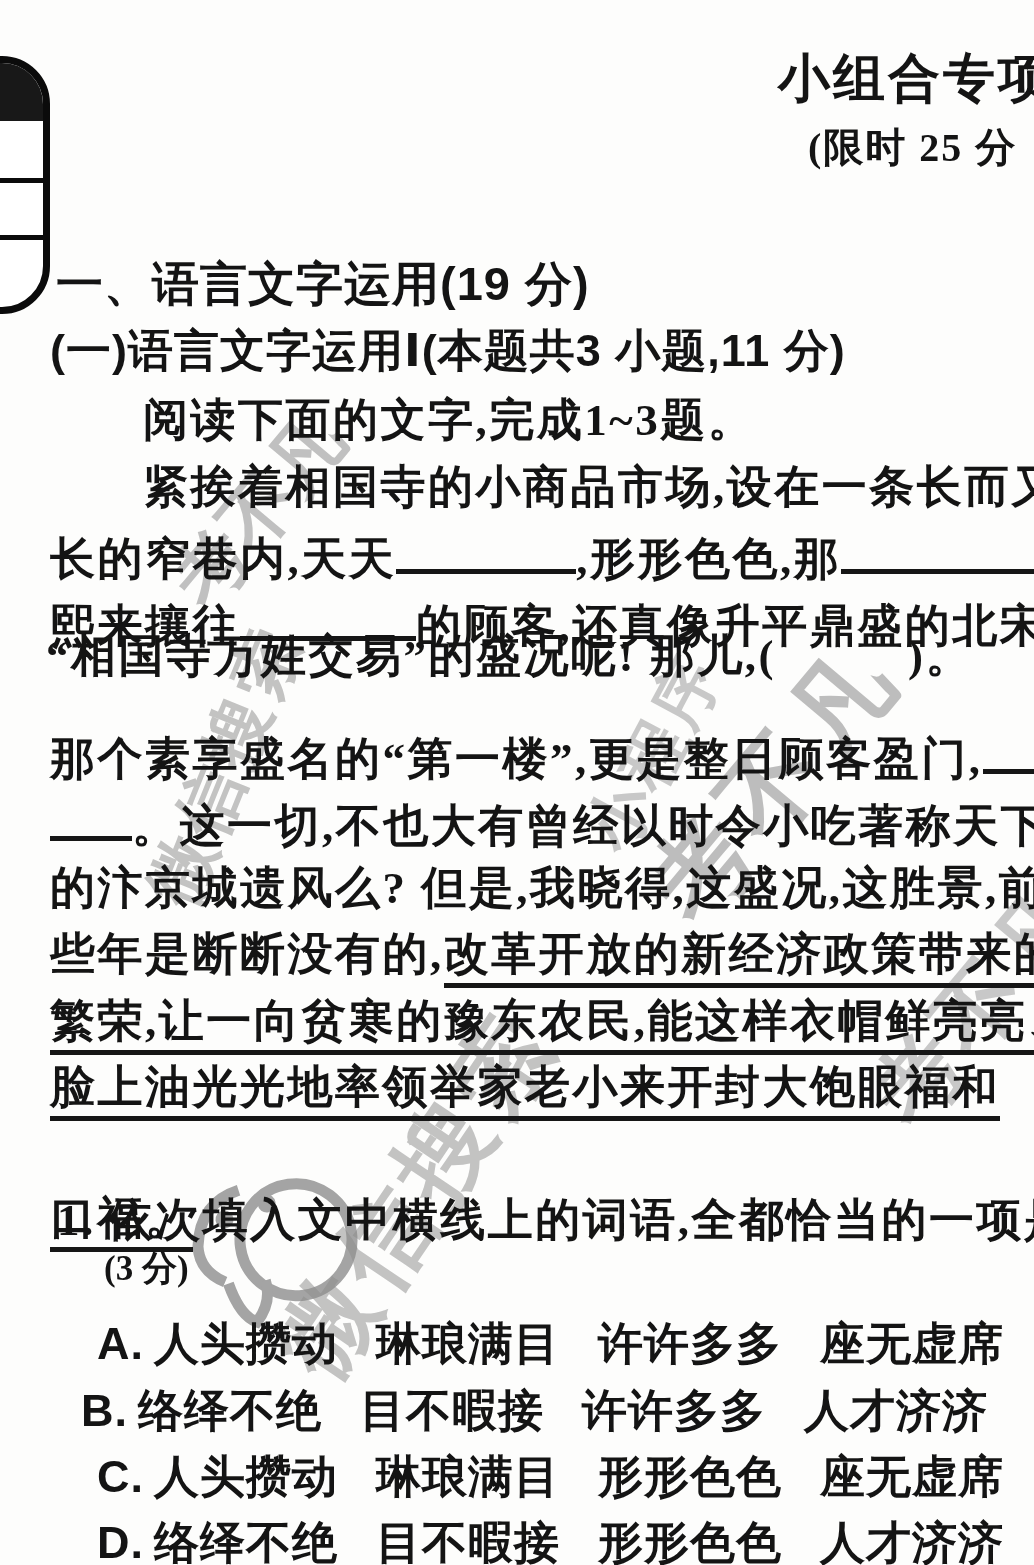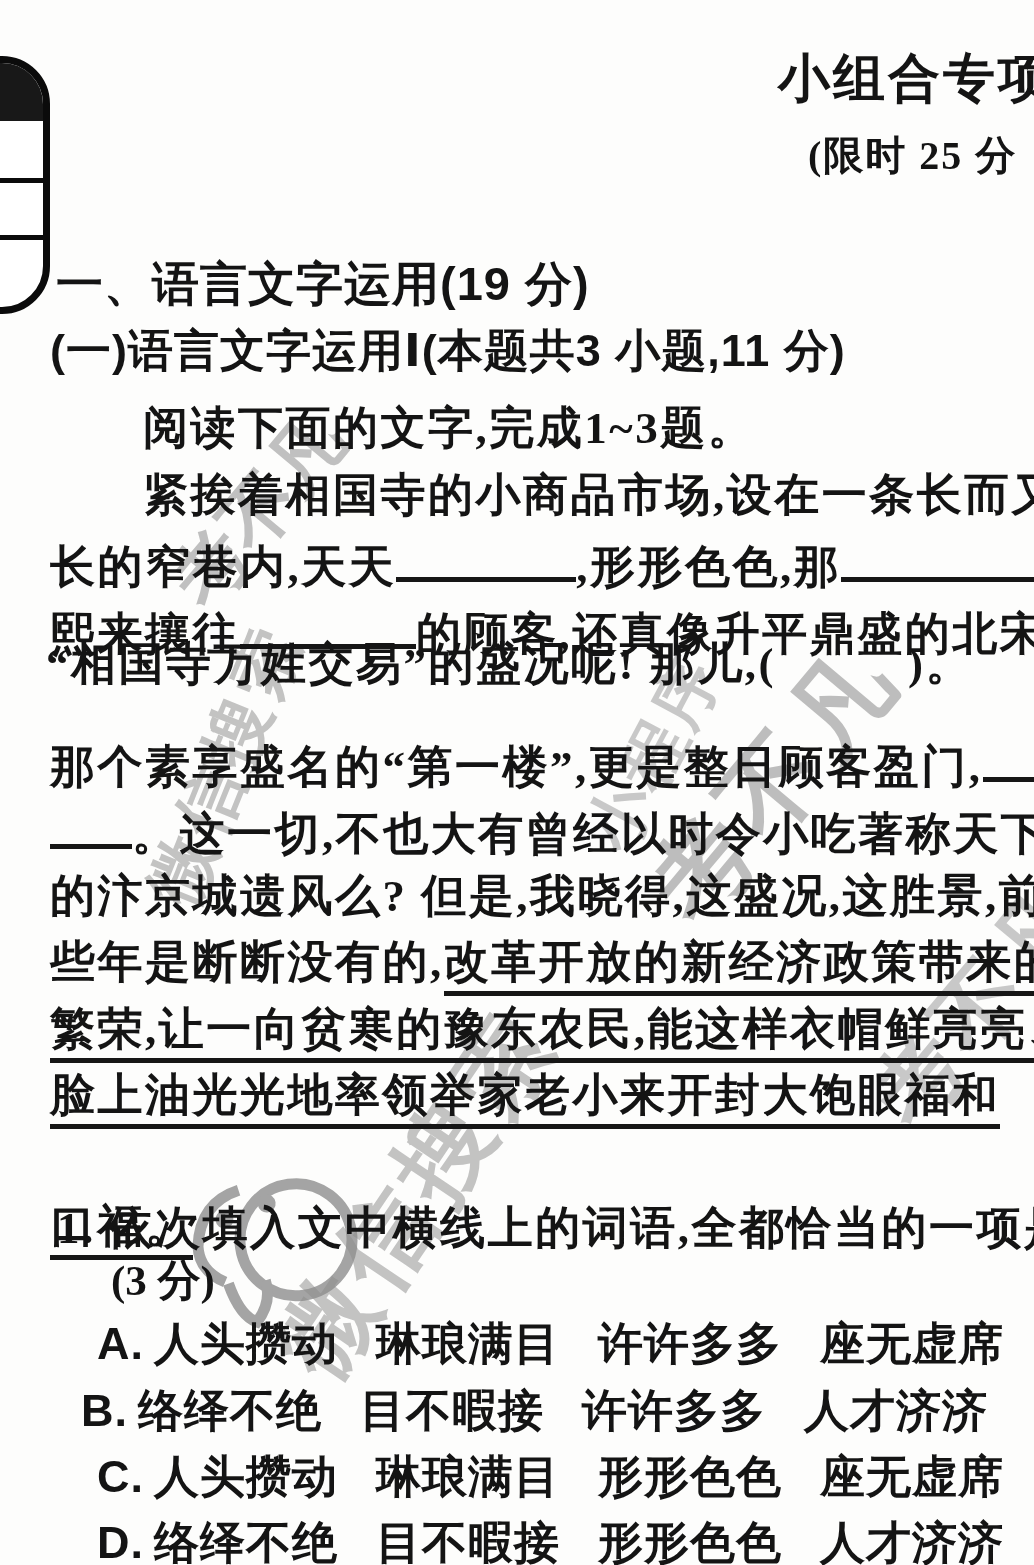--- a/index.html
+++ b/index.html
@@ -1,21 +1,21 @@
 <!DOCTYPE html>
 <html><head>
 <meta charset="utf-8">
 <style>
   html,body{margin:0;padding:0;}
   body{
     width:1034px;height:1565px;position:relative;overflow:hidden;
     background:#fdfdfc;color:#141414;
     font-family:"Liberation Serif","DejaVu Serif",serif;
   }
-  .kai{font-family:"Liberation Serif","DejaVu Serif",serif;font-weight:700;margin-top:8px;}
+  .kai{font-family:"Liberation Serif","DejaVu Serif",serif;font-weight:700;}
   .hei{font-family:"Liberation Sans","DejaVu Sans",sans-serif;font-weight:700;}
   .line{position:absolute;white-space:nowrap;line-height:1.18;z-index:3;}
   .pline{font-size:45px;letter-spacing:2.5px;font-family:Liberation Serif, serif;}
   .title{left:778px;top:48px;font-size:52px;letter-spacing:3px;}
   .subtitle{left:808px;top:124px;font-size:40px;letter-spacing:2px;}
   .h1{left:56px;top:256px;font-size:47px;letter-spacing:1px;}
   .h2{left:50px;top:324px;font-size:45px;letter-spacing:1px;}
   .intro{left:143px;top:394px;}
   
   .p1{left:143px;top:461px;}
@@ -24,21 +24,21 @@
   .p4{left:46px;top:630px;}
   .p5{left:50px;top:729px;}
   .p6{left:50px;top:796px;}
   .p7{left:50px;top:862px;}
   .p8{left:50px;top:928px;}
   .p9{left:50px;top:995px;}
   .p10{left:50px;top:1061px;}
   .p11{left:50px;top:1192px;}
   .qstem{left:57px;top:1194px;}
   .qnum{margin-right:12px;}
-  .points{left:111px;top:1248px;font-size:43px;}
+  .points{left:104px;top:1248px;font-size:35px;}
   .opt{font-size:45px;letter-spacing:1px;}
   .optA{left:97px;top:1317px;}
   .optB{left:81px;top:1384px;}
   .optC{left:97px;top:1450px;}
   .optD{left:97px;top:1516px;}
   .olabel{display:inline-block;margin-right:10px;}
   .oword{display:inline-block;margin-right:38px;}
   .oword:last-child{margin-right:16px;text-align:center;}
   
   .blank{display:inline-block;height:.88em;border-bottom:5px solid #161616;vertical-align:baseline;}

